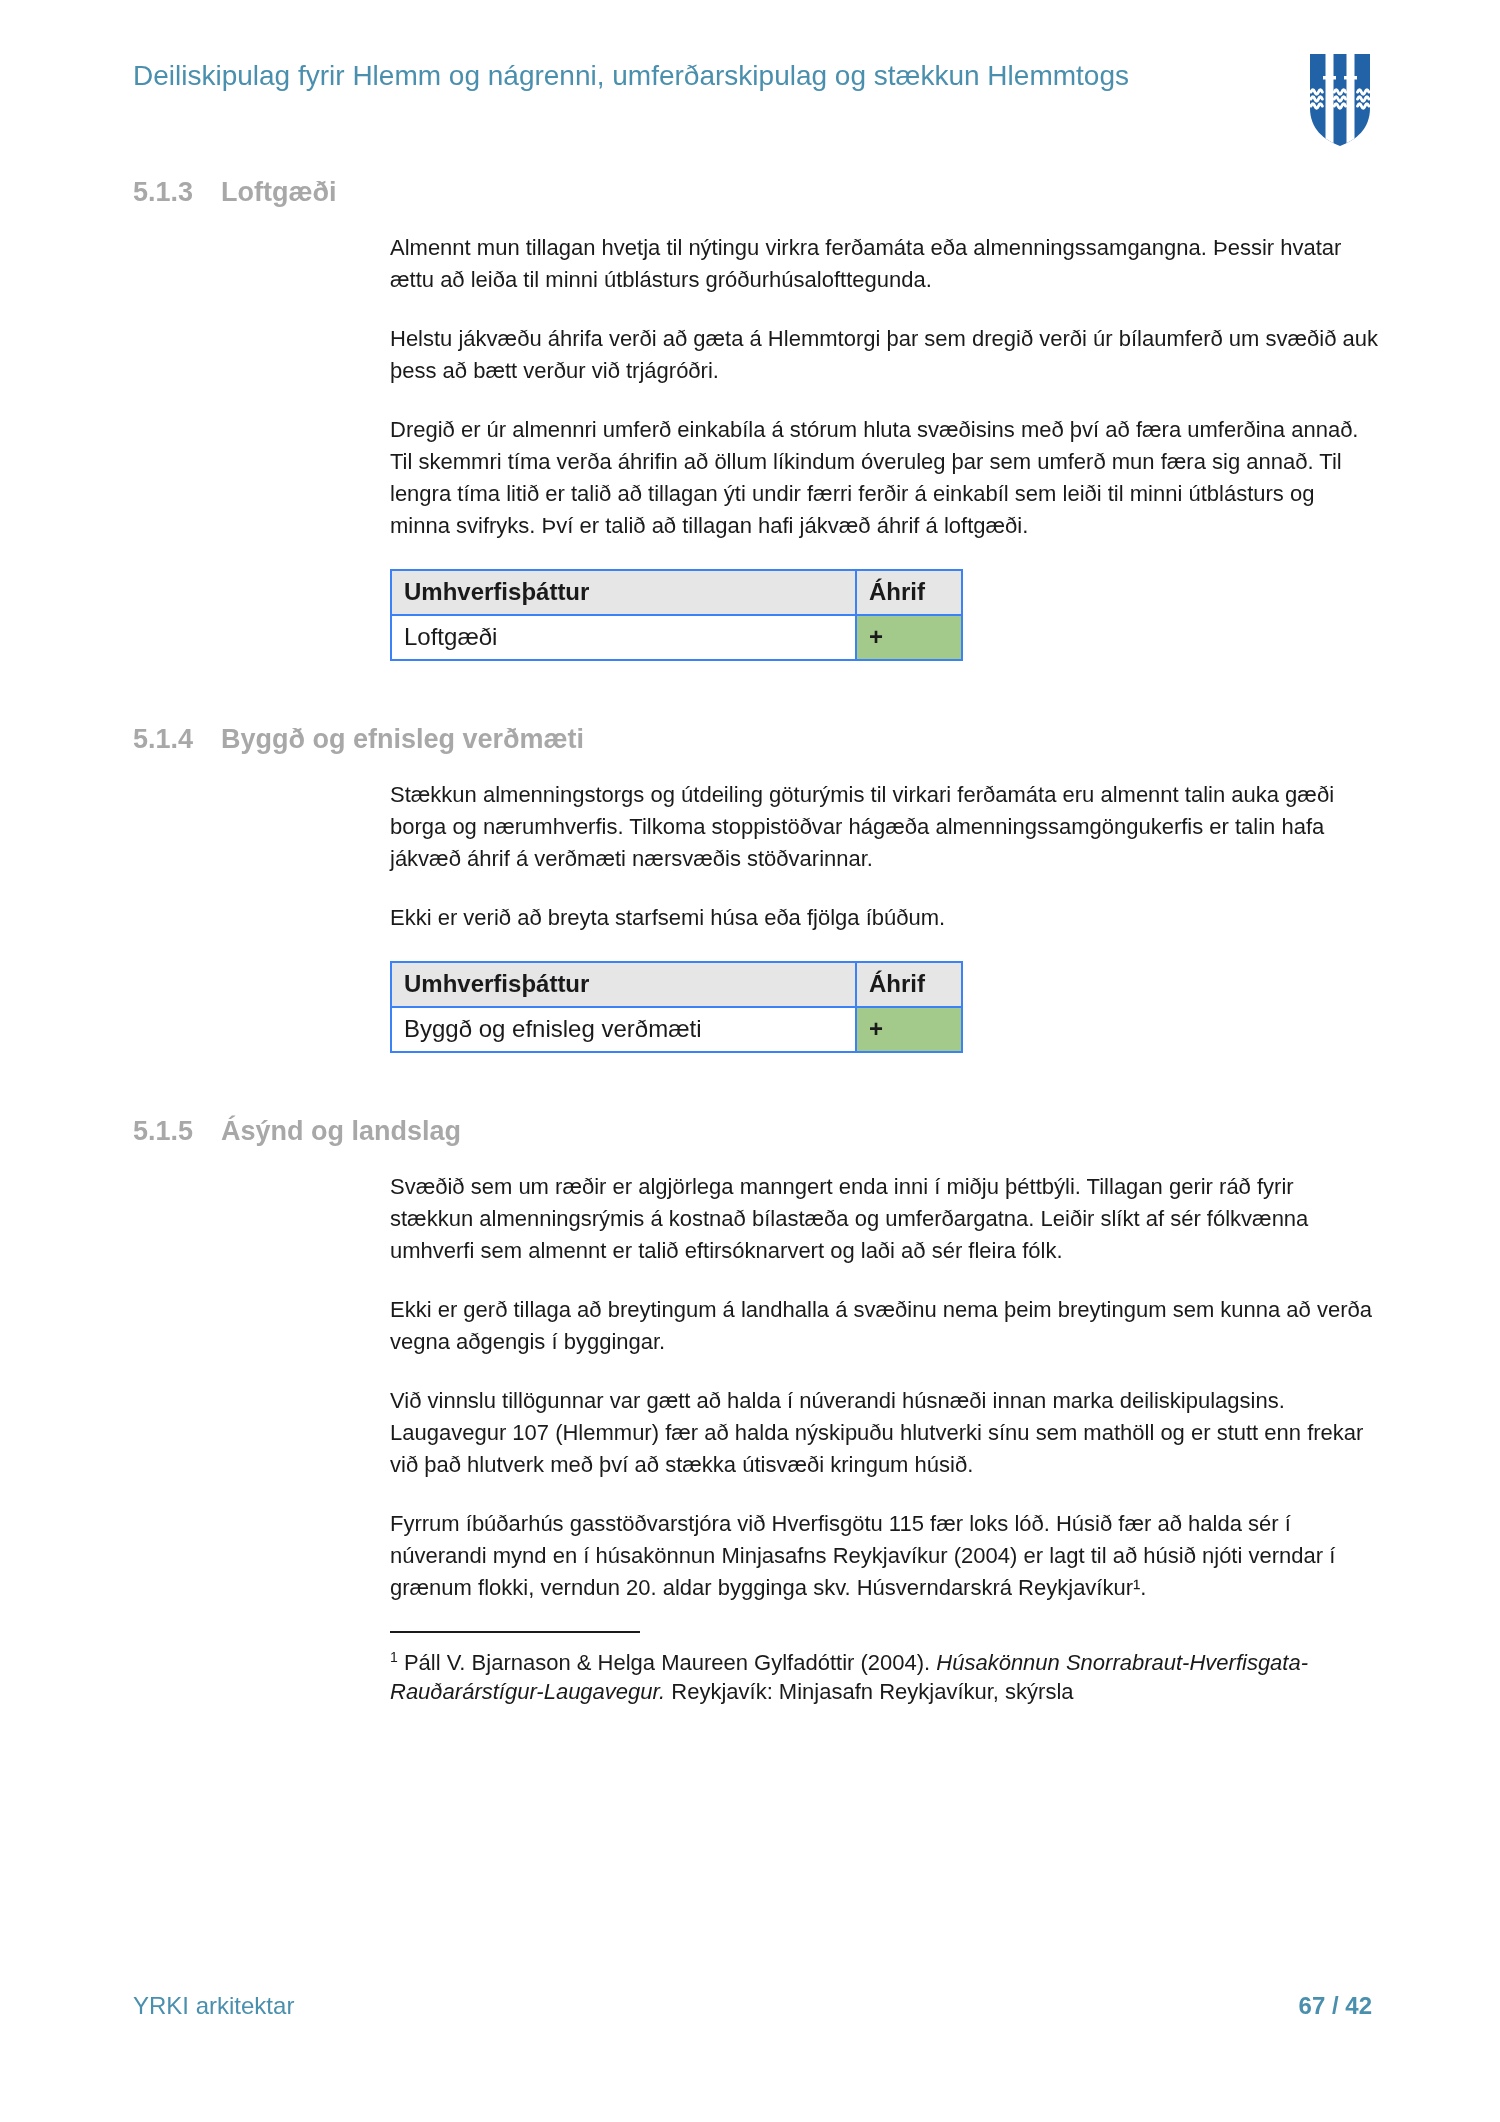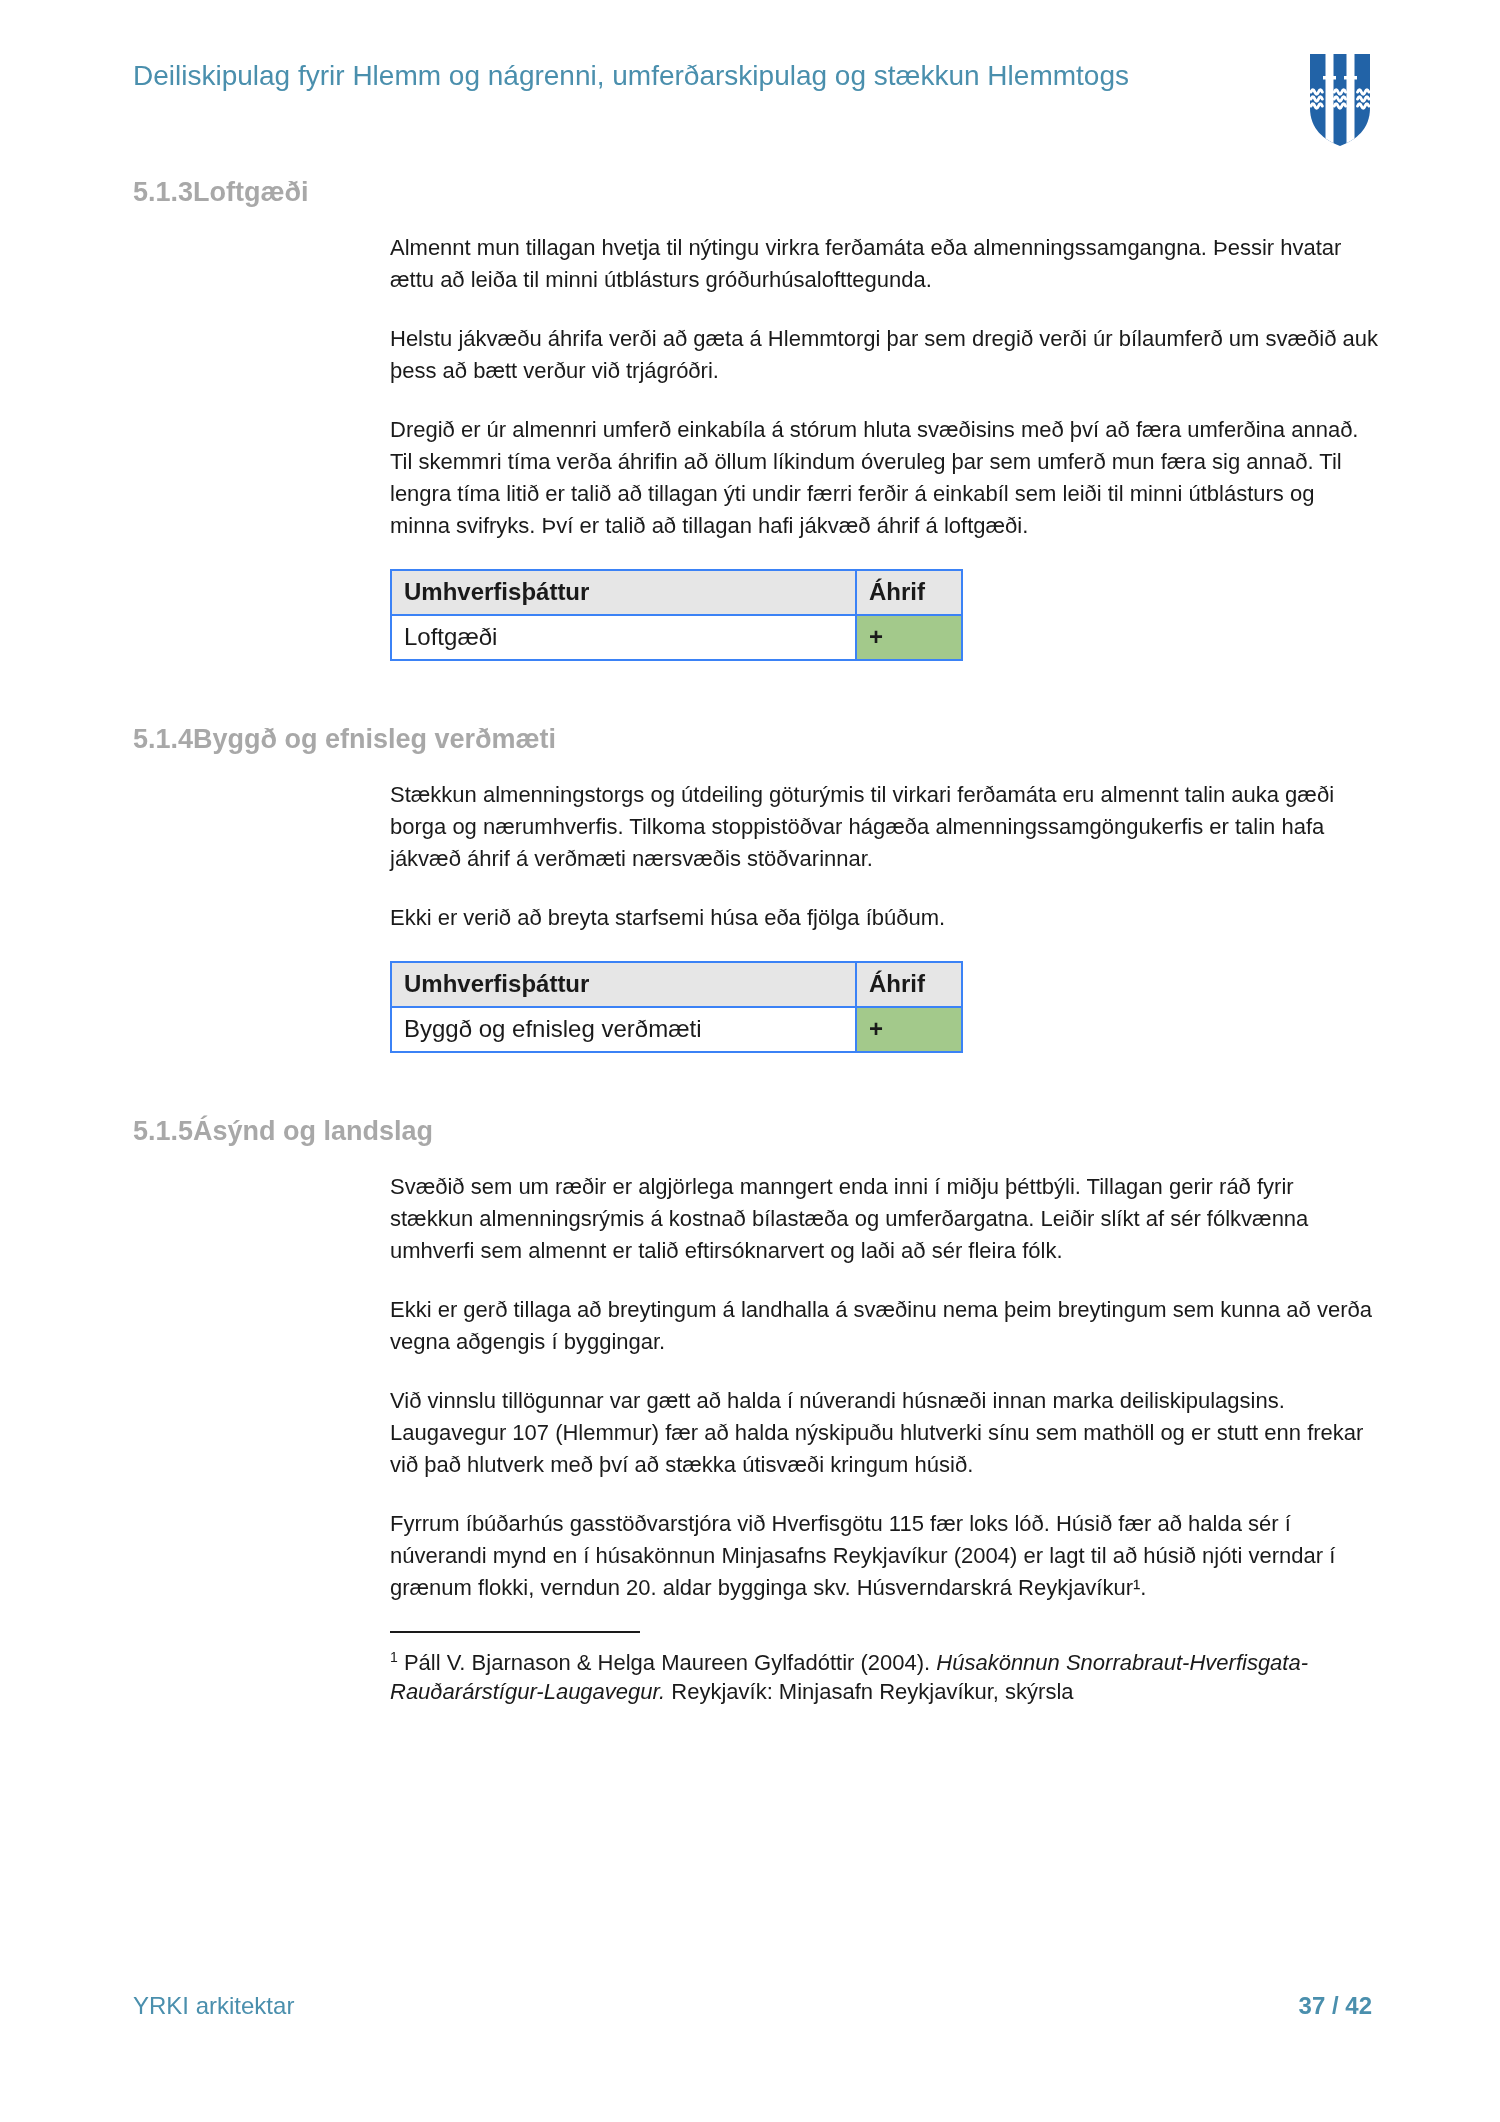--- a/index.html
+++ b/index.html
@@ -36,20 +36,21 @@
     color:var(--accent-blue);
     font-size:28px;
     font-weight:400;
     line-height:36px;
     max-width:1020px;
   }
   .logo{flex:0 0 auto;margin-top:-6px;}
   
   .section-heading{
     display:flex;
+    gap:28px;
     font-size:27px;
     font-weight:bold;
     color:var(--heading-gray);
     line-height:32px;
     margin:0 0 24px 0;
   }
   
   .body-block{margin-left:257px;width:990px;}
   .body-block p{
     font-size:22px;
@@ -198,16 +199,16 @@
     <p>Fyrrum íbúðarhús gasstöðvarstjóra við Hverfisgötu 115 fær loks lóð. Húsið fær að halda sér í núverandi mynd en í húsakönnun Minjasafns Reykjavíkur (2004) er lagt til að húsið njóti verndar í grænum flokki, verndun 20. aldar bygginga skv. Húsverndarskrá Reykjavíkur¹.</p>
   </div>
 
   <div class="footnote-rule"></div>
   <div class="footnote">
     <sup>1</sup><span> Páll V. Bjarnason &amp; Helga Maureen Gylfadóttir (2004). </span><em>Húsakönnun Snorrabraut-Hverfisgata-Rauðarárstígur-Laugavegur.</em><span> Reykjavík: Minjasafn Reykjavíkur, skýrsla</span>
   </div>
 
   <div class="doc-footer">
     <span>YRKI arkitektar</span>
-    <span class="page-number">37 / 42</span>
+    <span class="page-number">67 / 42</span>
   </div>
 
 </div>
 
 </body></html>

